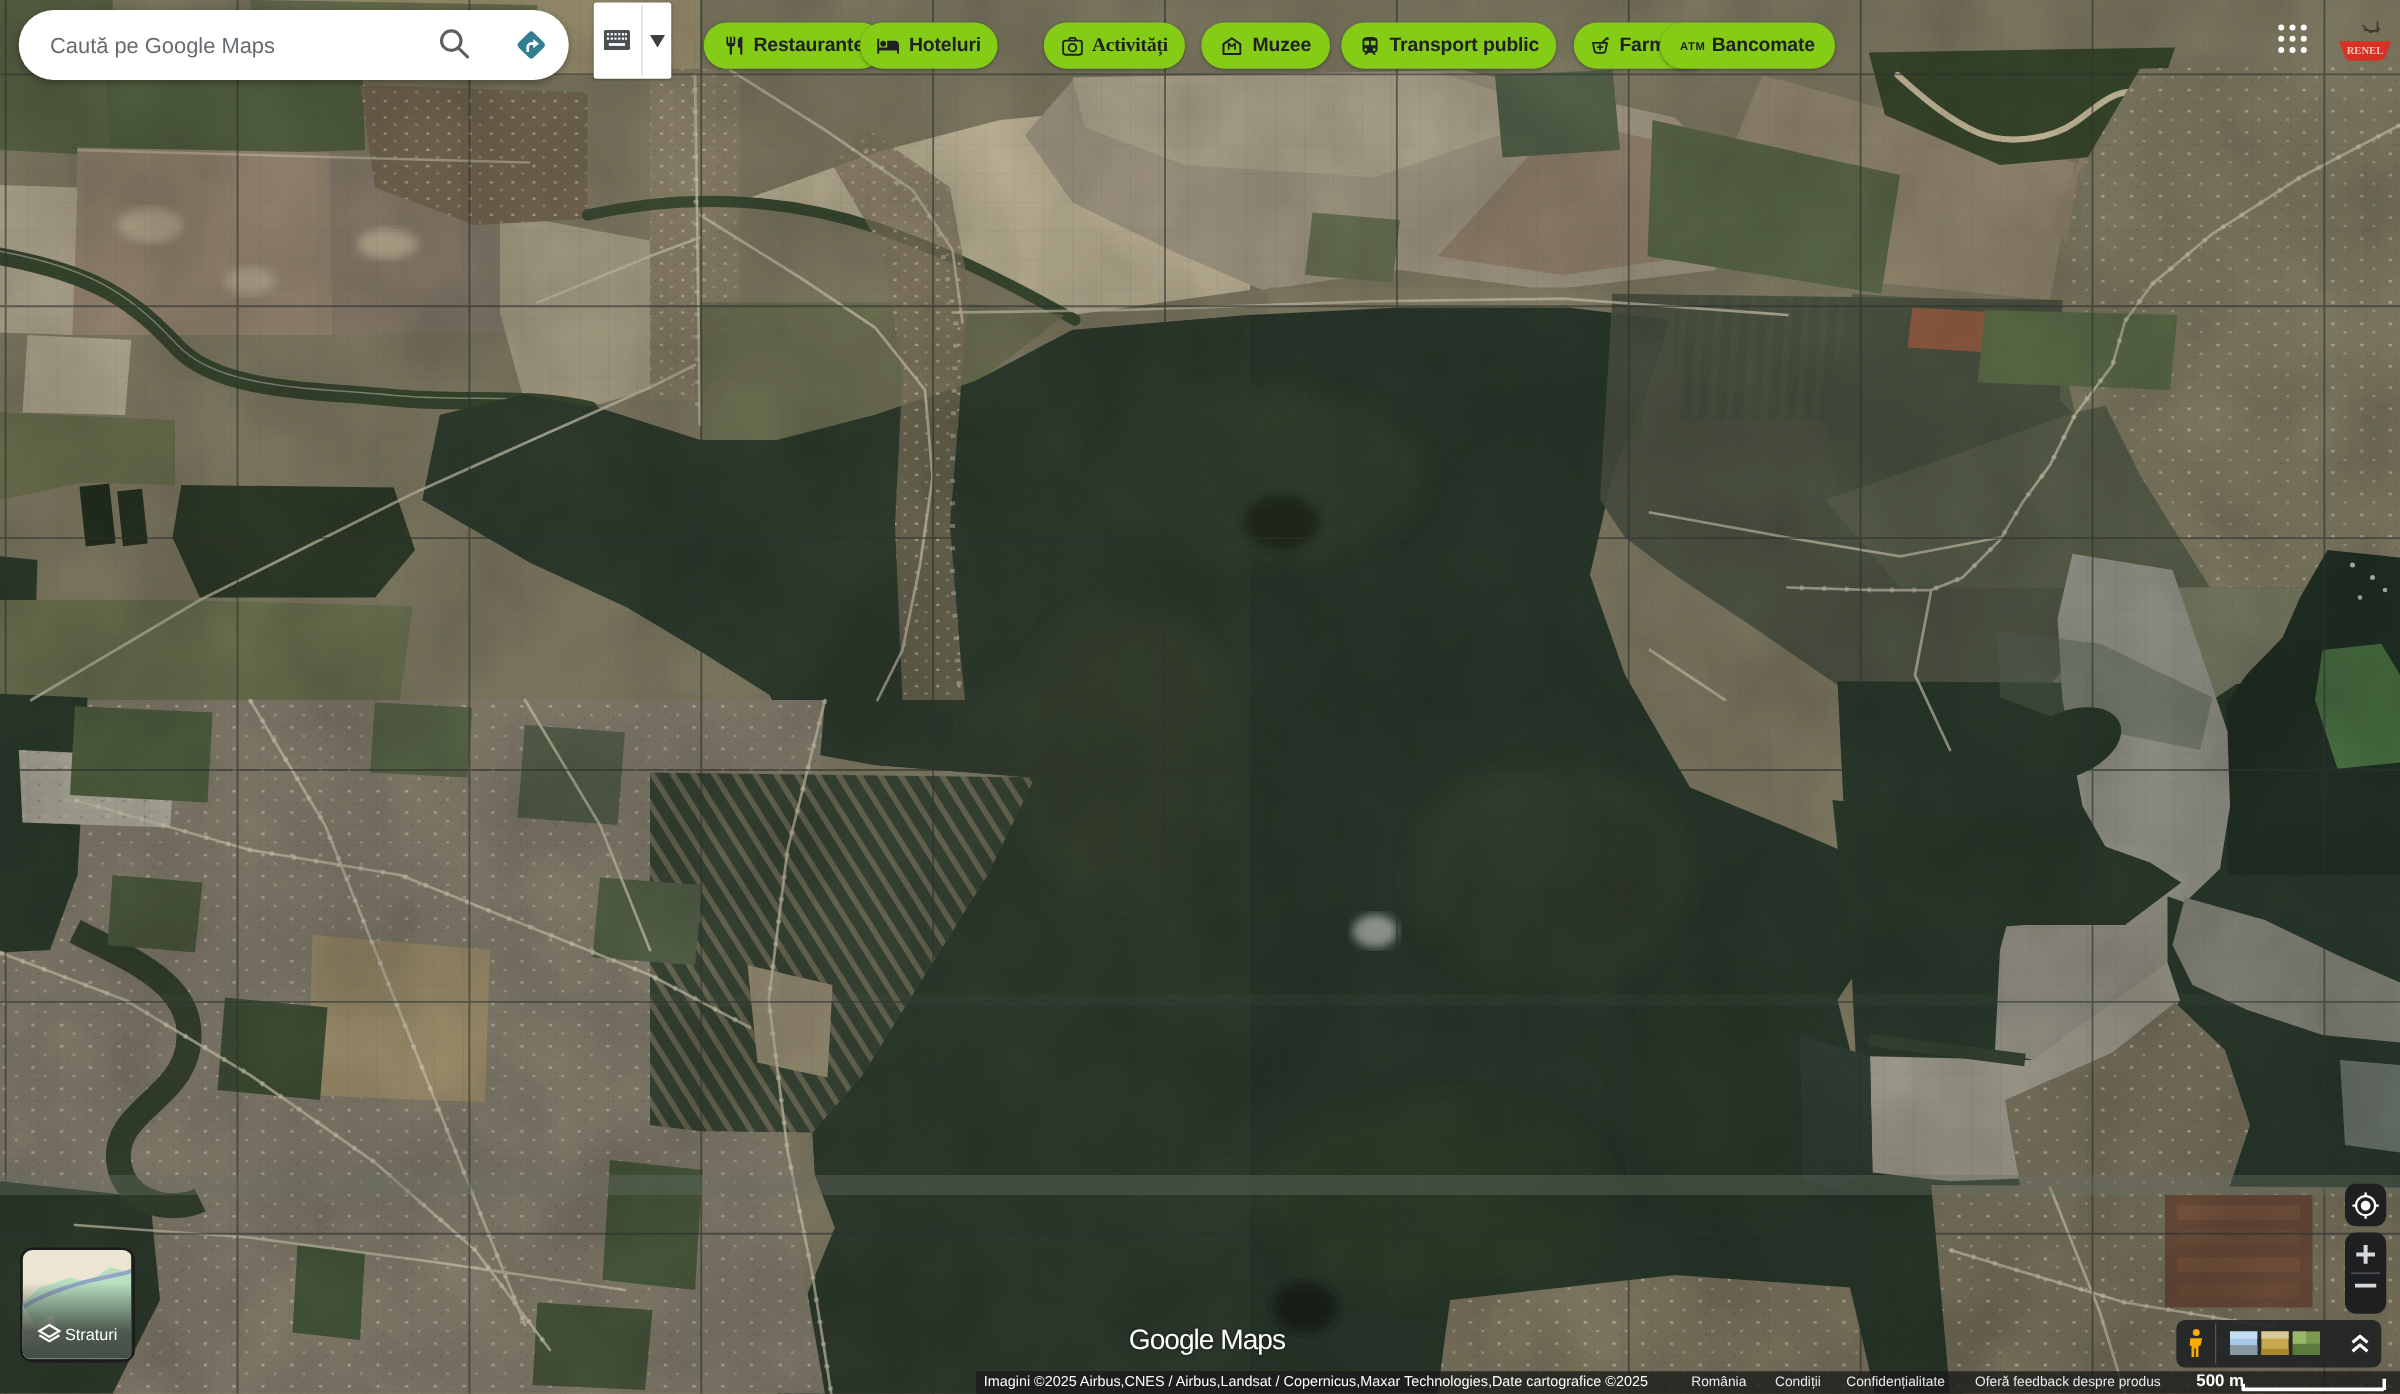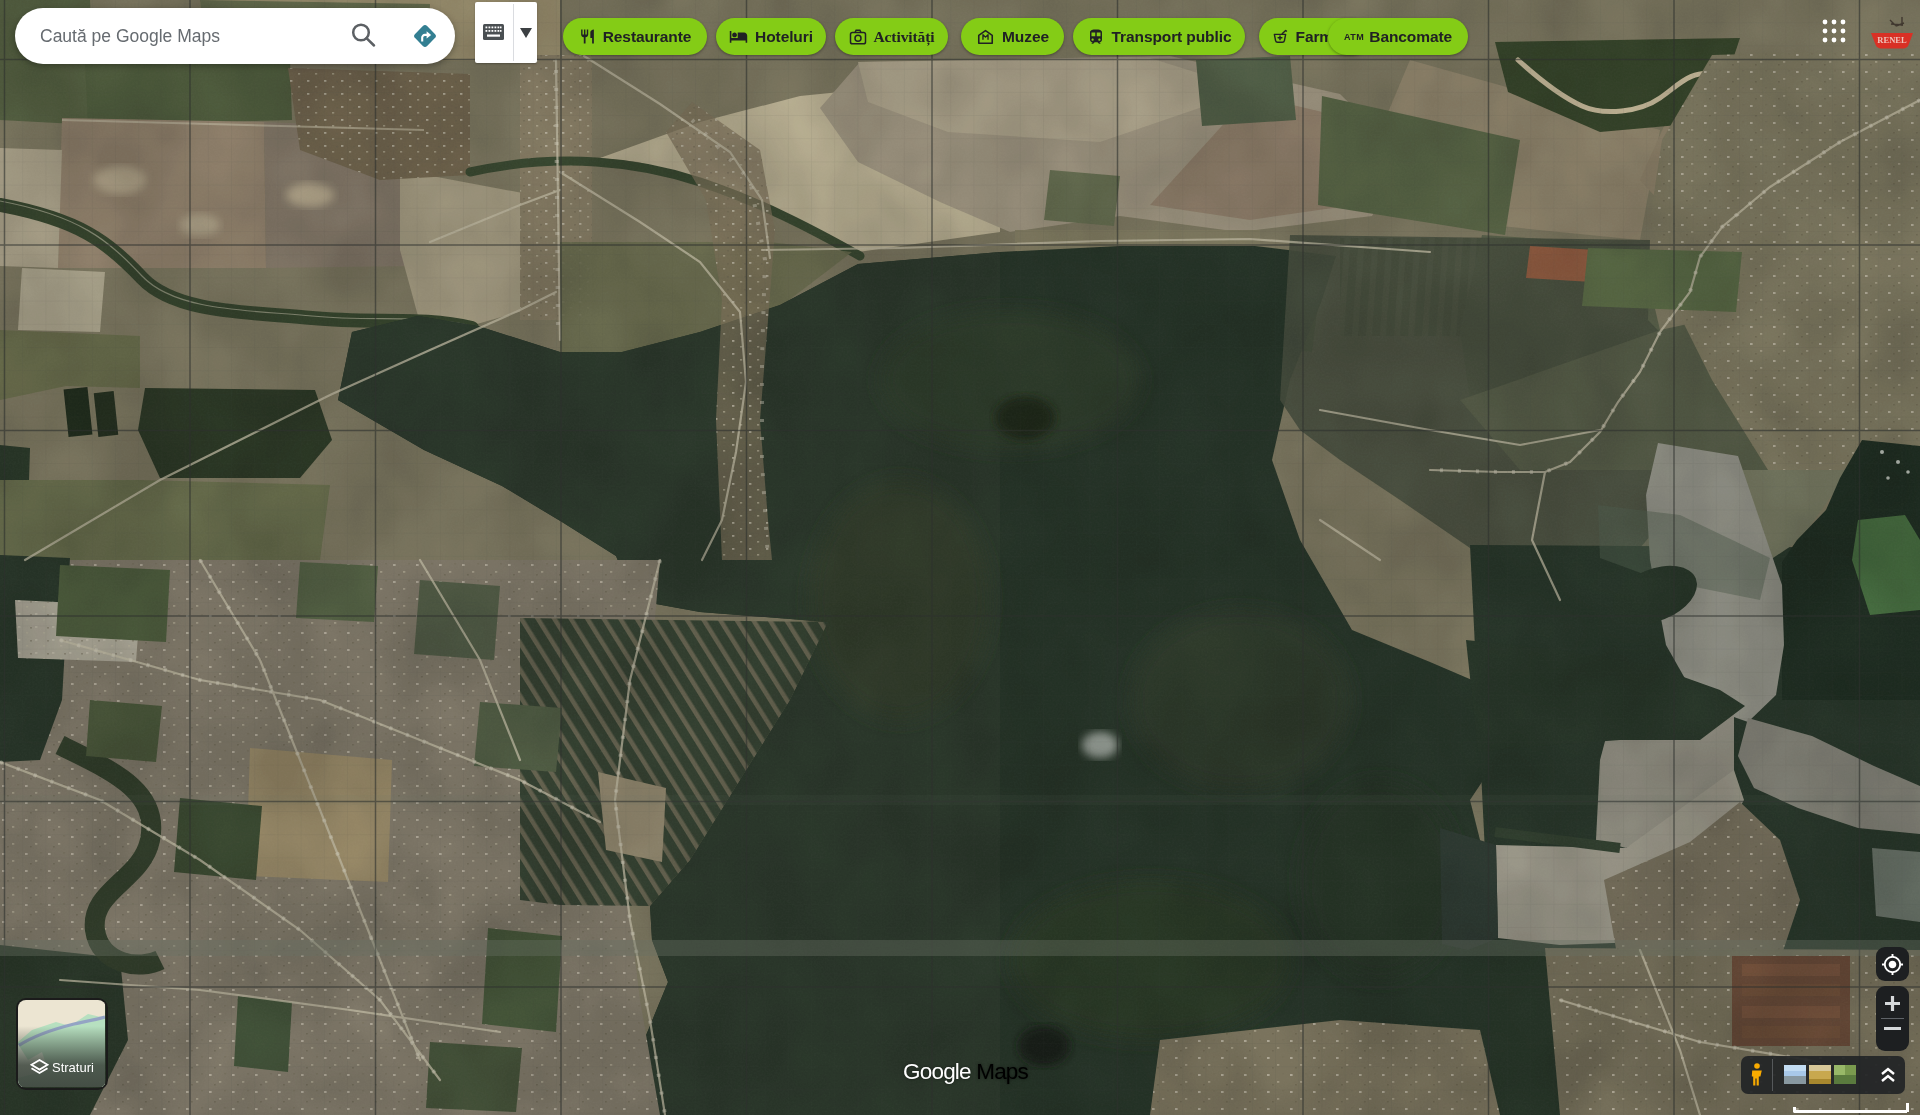--- a/index.html
+++ b/index.html
@@ -345,21 +345,21 @@
 
 <div id="chips">
 
   <div class="chip" style="left:563px;width:144px;">
     <svg width="17" height="17" viewBox="0 0 24 24" fill="#202124">
           <path d="M11 9H9V2H7v7H5V2H3v7c0 2.12 1.66 3.84 3.75 3.97V22h2.5v-9.03C11.34 12.84 13 11.12 13 9V2h-2v7zm5-3v8h2.5v8H21V2c-2.76 0-5 2.24-5 4z"></path>
         </svg>
     <span>Restaurante</span>
   </div>
 
-  <div class="chip" style="left:716px;width:110px;justify-content:center;">
+  <div class="chip" style="left:688px;width:110px;justify-content:center;">
     <svg width="19" height="19" viewBox="0 0 24 24" fill="#202124">
           <path d="M7 13c1.66 0 3-1.34 3-3S8.66 7 7 7s-3 1.34-3 3 1.34 3 3 3zm12-6h-8v7H3V5H1v15h2v-3h18v3h2v-9c0-2.21-1.79-4-4-4z"></path>
         </svg>
     <span>Hoteluri</span>
   </div>
 
   <div class="chip" style="left:835px;width:113px;font-family:Liberation Serif, serif;">
     <svg width="18" height="18" viewBox="0 0 24 24" fill="none" stroke="#202124" stroke-width="2">
           <rect x="2" y="6" width="20" height="15" rx="2.5"></rect>
           <circle cx="12" cy="13.5" r="4"></circle>
@@ -478,19 +478,27 @@
         <rect width="22" height="19" fill="#7a9a4e"></rect>
         <rect y="10" width="22" height="9" fill="#5a7a3e"></rect>
         <rect width="11" height="10" fill="#98b868"></rect>
       </svg>
 
   <svg style="position:absolute;left:138px;top:8px;" width="18" height="22" viewBox="0 0 18 22">
         <path d="M3 10l6-5 6 5M3 17l6-5 6 5" fill="none" stroke="#fff" stroke-width="2.4"></path>
       </svg>
 </div>
 
-<div style="position:absolute;left:903px;top:1059px;font-size:22.5px;color:#fff;letter-spacing:-0.8px;text-shadow:0 0 3px rgba(0,0,0,.5);"><span style="font-weight:500;">Google</span> <span style="font-weight:400;color:#000000;text-align:center;">Maps</span></div>
-
+<div style="position:absolute;left:903px;top:1059px;font-size:22.5px;color:#fff;letter-spacing:-0.8px;text-shadow:0 0 3px rgba(0,0,0,.5);"><span style="font-weight:500;">Google</span> <span style="font-weight:400;color:#ffffff;text-align:center;">Maps</span></div>
+
+<div style="position:absolute;left:781px;top:1097px;width:1139px;height:18px;background:rgba(26,26,26,.78);color:#fff;font-size:11px;">
+  <span style="position:absolute;left:6px;top:3px;font-size:11.5px;">Imagini ©2025 Airbus,CNES / Airbus,Landsat / Copernicus,Maxar Technologies,Date cartografice ©2025</span>
+  <span style="position:absolute;left:572px;top:3px;color:#e8eaed;">România</span>
+  <span style="position:absolute;left:639px;top:3px;color:#e8eaed;">Condiții</span>
+  <span style="position:absolute;left:696px;top:3px;color:#e8eaed;">Confidențialitate</span>
+  <span style="position:absolute;left:799px;top:3px;color:#e8eaed;">Oferă feedback despre produs</span>
+  <span style="position:absolute;left:976px;top:0px;font-size:13.5px;font-weight:bold;">500 m</span>
+</div>
 
 <svg style="position:absolute;left:1793px;top:1100px;" width="116" height="14" viewBox="0 0 116 14">
       <path d="M1.5 7v5.5M1 11.5h113M114.5 3v9" stroke="#fff" stroke-width="3" fill="none"></path>
     </svg>
 </div>
 
 </body></html>

